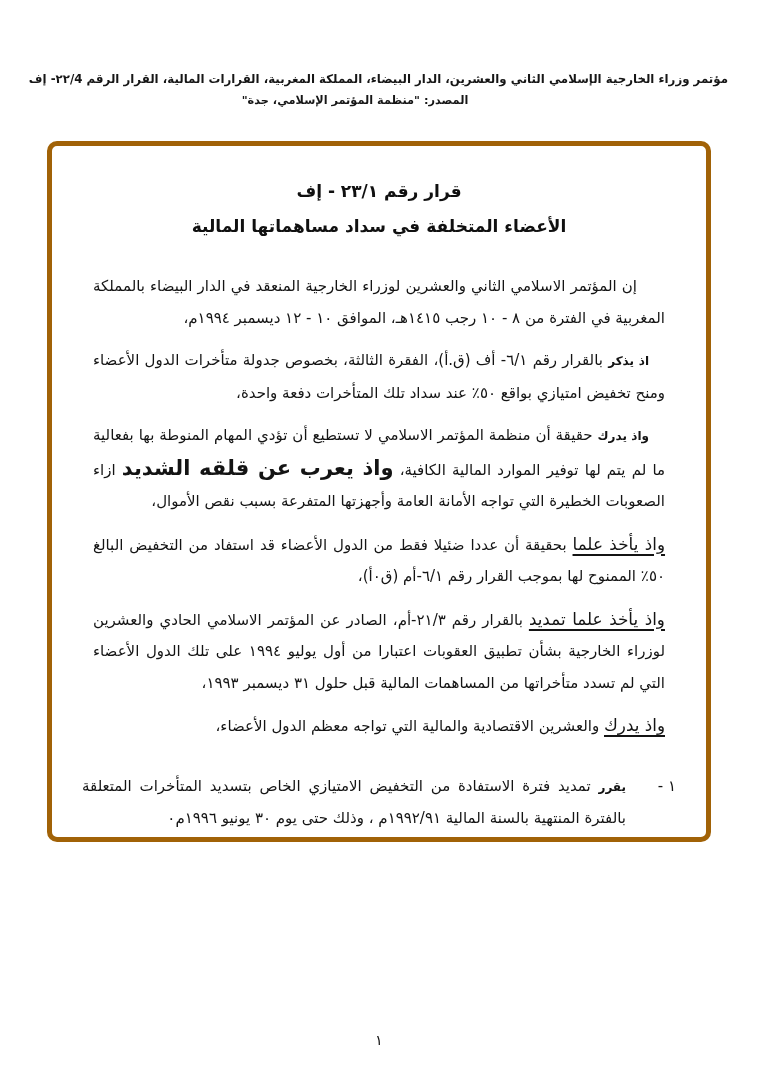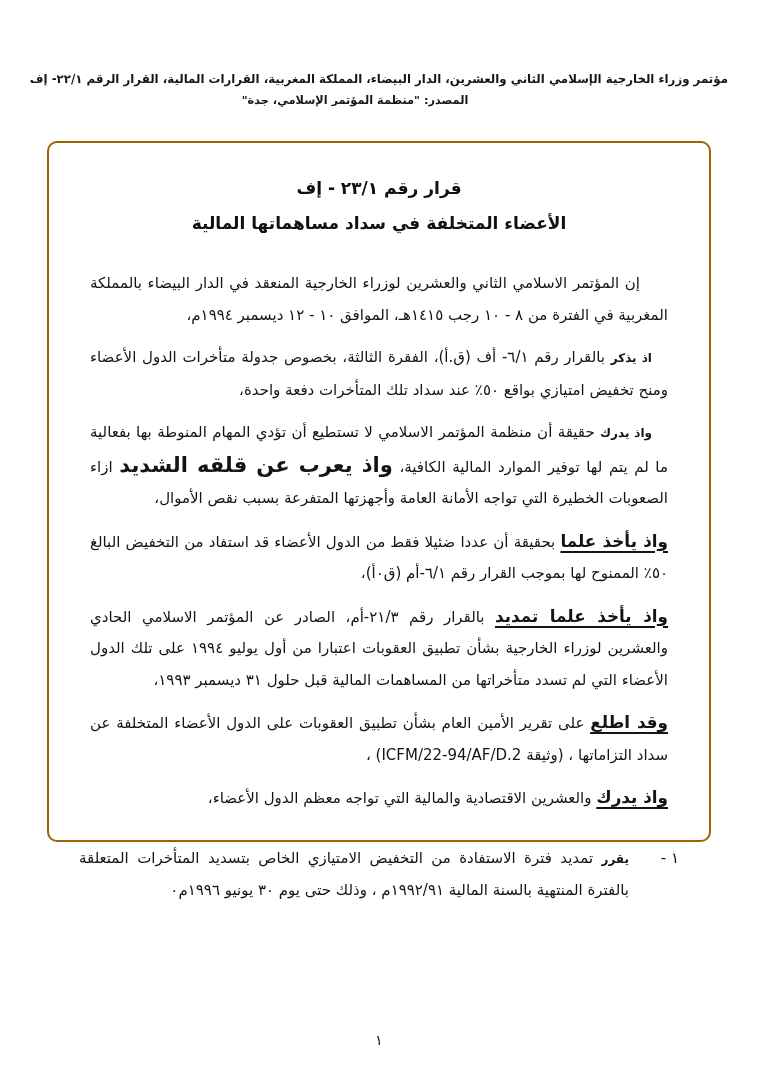--- a/index.html
+++ b/index.html
@@ -35,21 +35,21 @@
     margin-top: 8px;
     transform: translateX(-24px);
   }
   .green-frame {
     position: absolute;
     left: 47px;
     top: 141px;
     width: 664px;
     height: 701px;
     box-sizing: border-box;
-    border: 2px solid #a16207;
+    border: 5px solid #a16207;
     border-radius: 10px;
     padding: 28px 30px 0 30px;
     direction: rtl;
     background: #ffffff;
   }
   .res-title {
     text-align: center;
     font-weight: bold;
     font-size: 17px;
     line-height: 35px;
@@ -68,21 +68,21 @@
   .p3 { margin-top: 14px; text-indent: 16px; }
   .p4 { margin-top: 9px; }
   .p5 { margin-top: 4px; }
   .p6 { margin-top: 2px; }
   .p7 { margin-top: 5px; }
   .lead {
     font-weight: bold;
     font-size: 12px;
   }
   .lead-u {
-    font-weight: bold;
+    font-weight: normal;
     font-size: 16.8px;
     text-decoration: underline;
     text-underline-offset: 4px;
     text-decoration-thickness: 1.6px;
   }
   .emph {
     font-weight: bold;
     font-size: 21px;
   }
   .decision-item {
@@ -105,42 +105,41 @@
     right: 0;
     text-align: center;
     font-size: 14.5px;
     color: #141414;
   }
 </style>
 </head>
 <body>
 
 <div class="doc-header">
-  <div class="line1">مؤتمر وزراء الخارجية الإسلامي الثاني والعشرين، الدار البيضاء، المملكة المغربية، القرارات المالية، القرار الرقم ٢٢/١- إف</div>
+  <div class="line1">مؤتمر وزراء الخارجية الإسلامي الثاني والعشرين، الدار البيضاء، المملكة المغربية، القرارات المالية، القرار الرقم ٢٢/4- إف</div>
   <div class="line2">المصدر:  "منظمة المؤتمر الإسلامي، جدة"</div>
 </div>
 
 <div class="green-frame">
   <div class="res-title">
     <div>قرار رقم ٢٣/١ - إف</div>
     <div>الأعضاء المتخلفة في سداد مساهماتها المالية</div>
   </div>
 
   <div class="res-body">
     <p class="p1"><span>إن المؤتمر الاسلامي الثاني والعشرين لوزراء الخارجية المنعقد في الدار البيضاء بالمملكة المغربية في الفترة من ٨ - ١٠ رجب ١٤١٥هـ، الموافق ١٠ - ١٢ ديسمبر ١٩٩٤م،</span></p>
 
     <p class="p2"><span class="lead">اذ يذكر</span> <span>بالقرار رقم ٦/١- أف (ق.أ)، الفقرة الثالثة، بخصوص جدولة متأخرات الدول الأعضاء ومنح تخفيض امتيازي بواقع ٥٠٪ عند سداد تلك المتأخرات دفعة واحدة،</span></p>
 
     <p class="p3"><span class="lead">واذ يدرك</span> <span>حقيقة أن منظمة المؤتمر الاسلامي لا تستطيع أن تؤدي المهام المنوطة بها بفعالية ما لم يتم لها توفير الموارد المالية الكافية،</span> <span class="emph">واذ يعرب عن قلقه الشديد</span> <span>ازاء الصعوبات الخطيرة التي تواجه الأمانة العامة وأجهزتها المتفرعة بسبب نقص الأموال،</span></p>
 
     <p class="p4"><span class="lead-u">واذ يأخذ علما</span> <span>بحقيقة أن عددا ضئيلا فقط من الدول الأعضاء قد استفاد من التخفيض البالغ ٥٠٪ الممنوح لها بموجب القرار رقم ٦/١-أم (ق٠أ)،</span></p>
 
     <p class="p5"><span class="lead-u">واذ يأخذ علما تمديد</span> <span>بالقرار رقم ٢١/٣-أم، الصادر عن المؤتمر الاسلامي الحادي والعشرين لوزراء الخارجية بشأن تطبيق العقوبات اعتبارا من أول يوليو ١٩٩٤ على تلك الدول الأعضاء التي لم تسدد متأخراتها من المساهمات المالية قبل حلول ٣١ ديسمبر ١٩٩٣،</span></p>
 
-    <p class="p6"><span class="lead-u">وقد اطلع</span> <span>على تقرير الأمين العام بشأن تطبيق العقوبات على الدول الأعضاء المتخلفة عن سداد التزاماتها ، (وثيقة ICFM/22-94/AF/D.2) ،</span></p>
 
     <p class="p7"><span class="lead-u">واذ يدرك</span> <span>والعشرين الاقتصادية والمالية التي تواجه معظم الدول الأعضاء،</span></p>
 
     <div class="decision-item">
       <div class="marker">١ -</div>
       <div class="item-text"><span class="lead">يقرر</span> <span>تمديد فترة الاستفادة من التخفيض الامتيازي الخاص بتسديد المتأخرات المتعلقة بالفترة المنتهية بالسنة المالية ١٩٩٢/٩١م ، وذلك حتى يوم ٣٠ يونيو ١٩٩٦م٠</span></div>
     </div>
   </div>
 </div>
 

